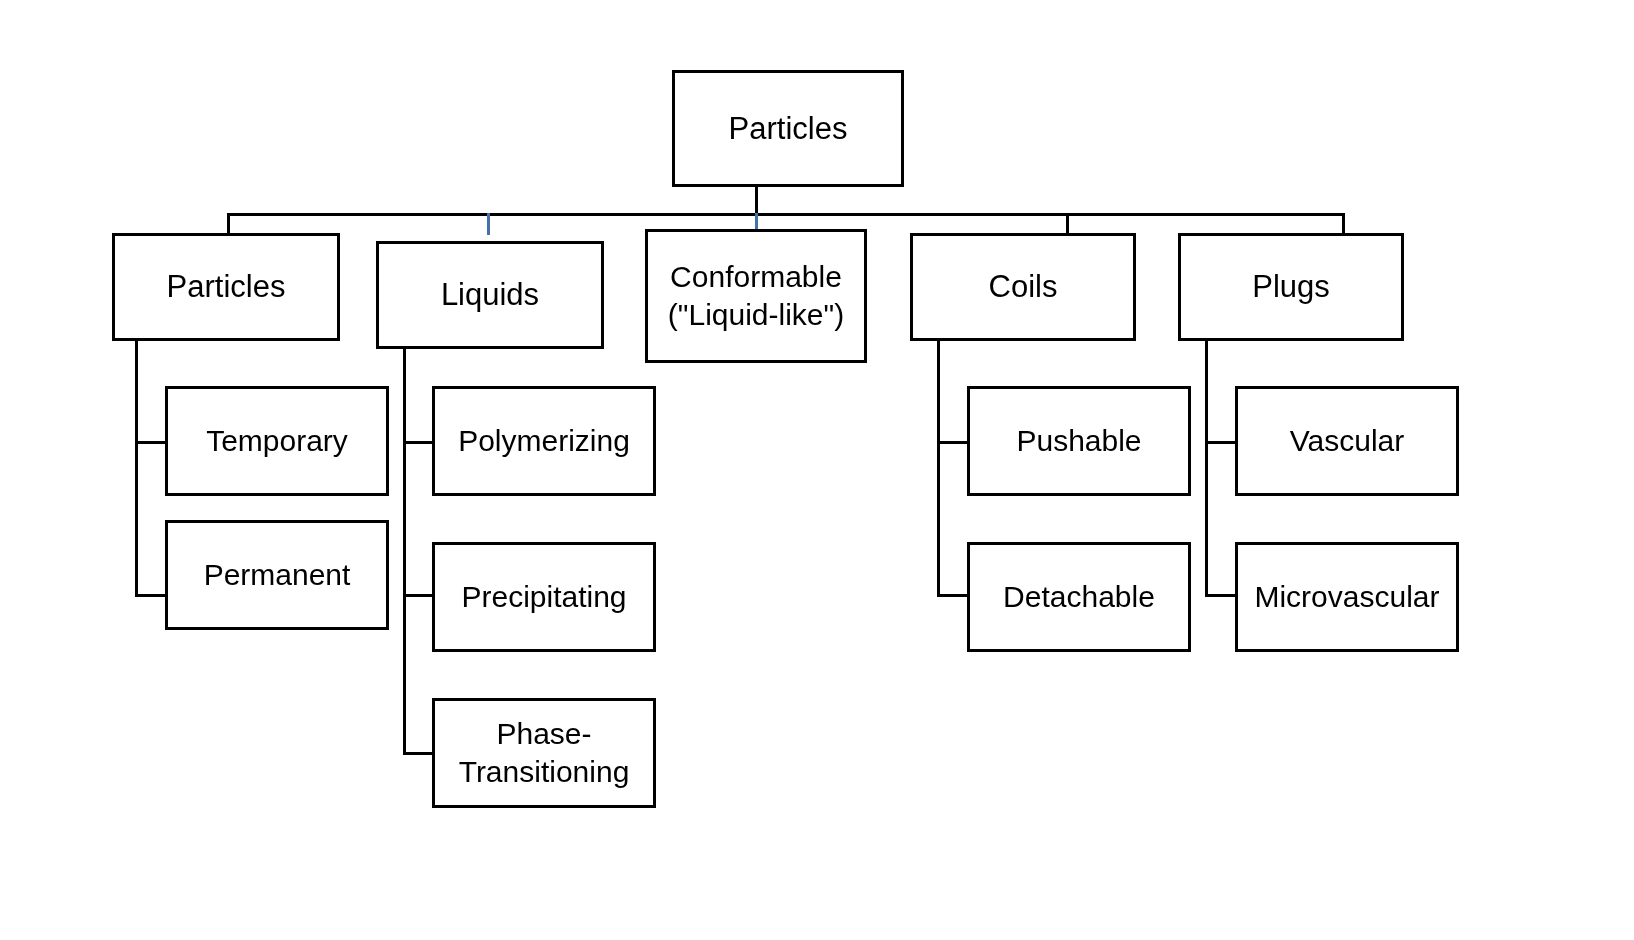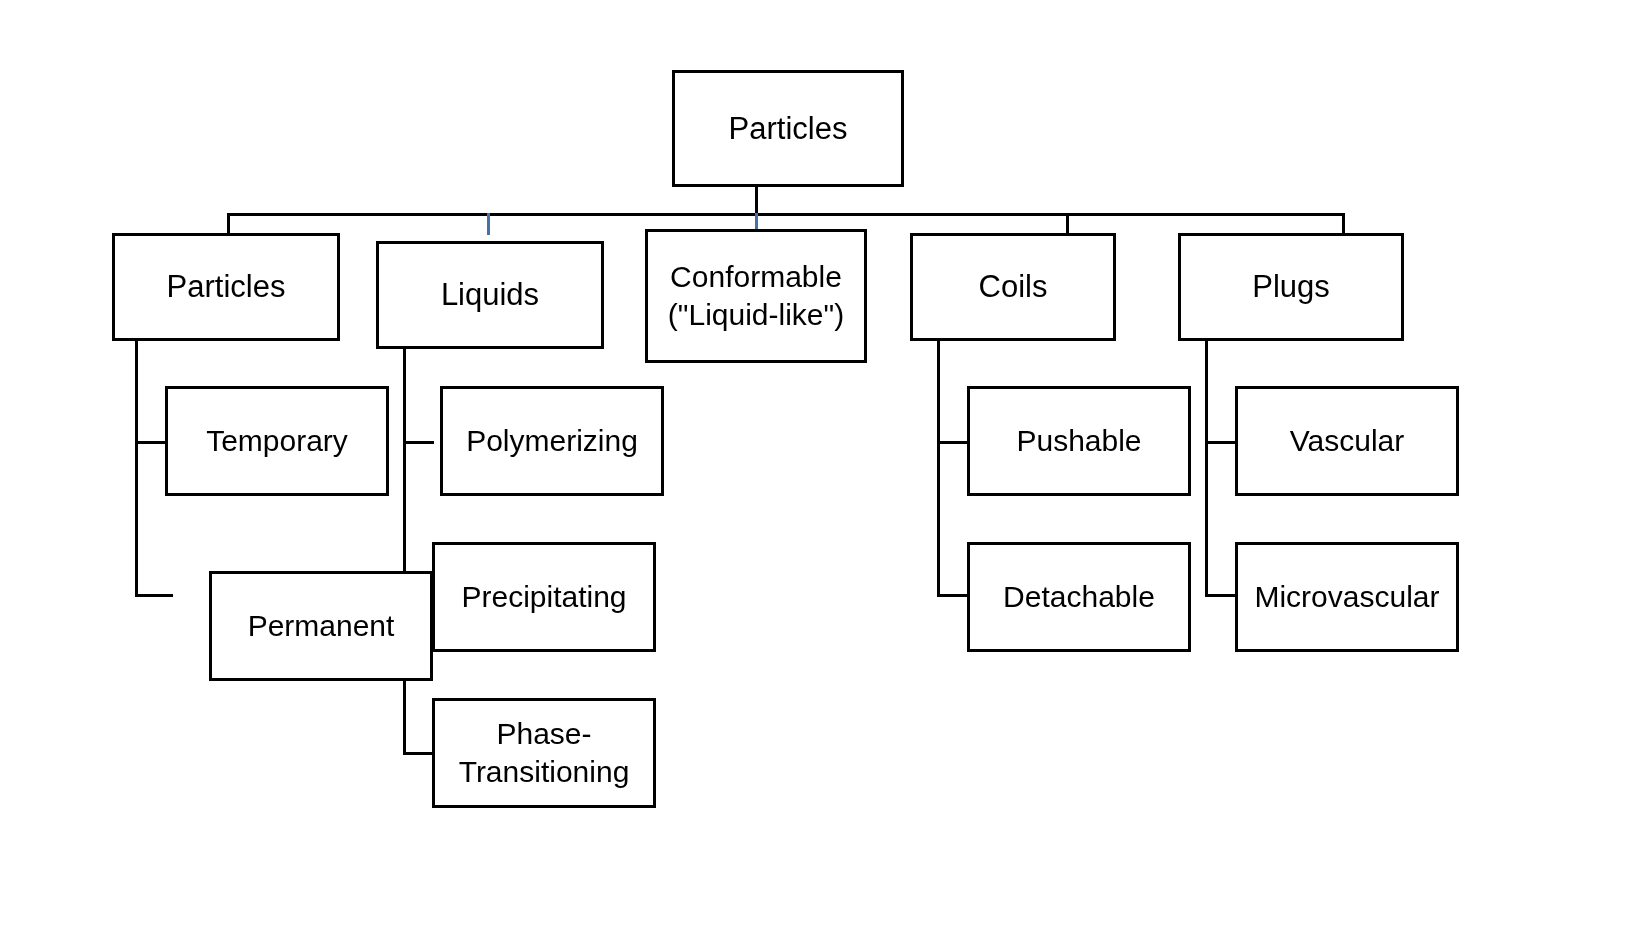--- a/index.html
+++ b/index.html
@@ -75,45 +75,45 @@
     <span class="label">Liquids</span>
   </div>
 
   <div class="node level1 two-line" style="left:645px; top:229px; width:222px; height:134px;">
     <span class="label">
       <span>Conformable</span><br>
       <span>("Liquid-like")</span>
     </span>
   </div>
 
-  <div class="node level1" style="left:910px; top:233px; width:206px; height:108px;">
+  <div class="node level1" style="left:910px; top:233px; width:226px; height:108px;">
     <span class="label">Coils</span>
   </div>
 
   <div class="node level1" style="left:1178px; top:233px; width:226px; height:108px;">
     <span class="label">Plugs</span>
   </div>
 
   <div class="line vline" style="left:135px; top:339px; width:3px; height:258px;"></div>
   <div class="line hline" style="left:135px; top:441px; width:38px; height:3px;"></div>
   <div class="line hline" style="left:135px; top:594px; width:38px; height:3px;"></div>
 
   <div class="node level2" style="left:165px; top:386px; width:224px; height:110px;">
     <span class="label">Temporary</span>
   </div>
-  <div class="node level2" style="left:165px; top:571px; width:224px; height:110px;margin-left:44px;">
+  <div class="node level2" style="left:165px; top:520px; width:224px; height:110px;">
     <span class="label">Permanent</span>
   </div>
 
   <div class="line vline" style="left:403px; top:339px; width:3px; height:416px;"></div>
   <div class="line hline" style="left:403px; top:441px; width:31px; height:3px;"></div>
   <div class="line hline" style="left:403px; top:594px; width:31px; height:3px;"></div>
   <div class="line hline" style="left:403px; top:752px; width:31px; height:3px;"></div>
 
-  <div class="node level2" style="left:432px; top:386px; width:224px; height:110px;margin-left:8px;">
+  <div class="node level2" style="left:432px; top:386px; width:224px; height:110px;">
     <span class="label">Polymerizing</span>
   </div>
   <div class="node level2" style="left:432px; top:698px; width:224px; height:110px;">
     <span class="label">
       <span>Phase-</span><br>
       <span>Transitioning</span>
     </span>
   </div>
   <div class="node level2" style="left:432px; top:542px; width:224px; height:110px;">
     <span class="label">Precipitating</span>

